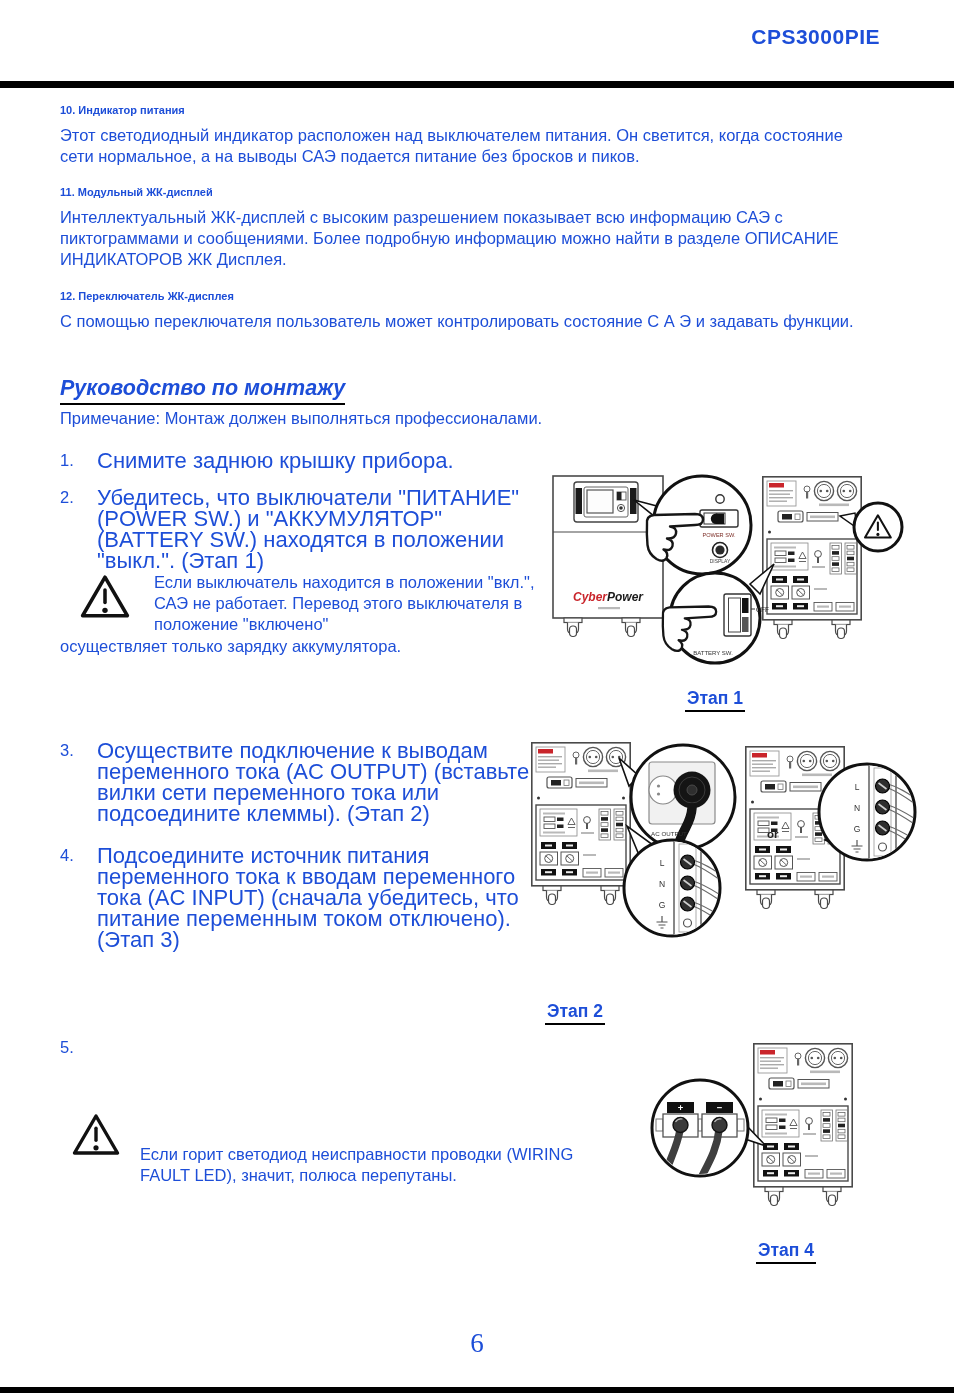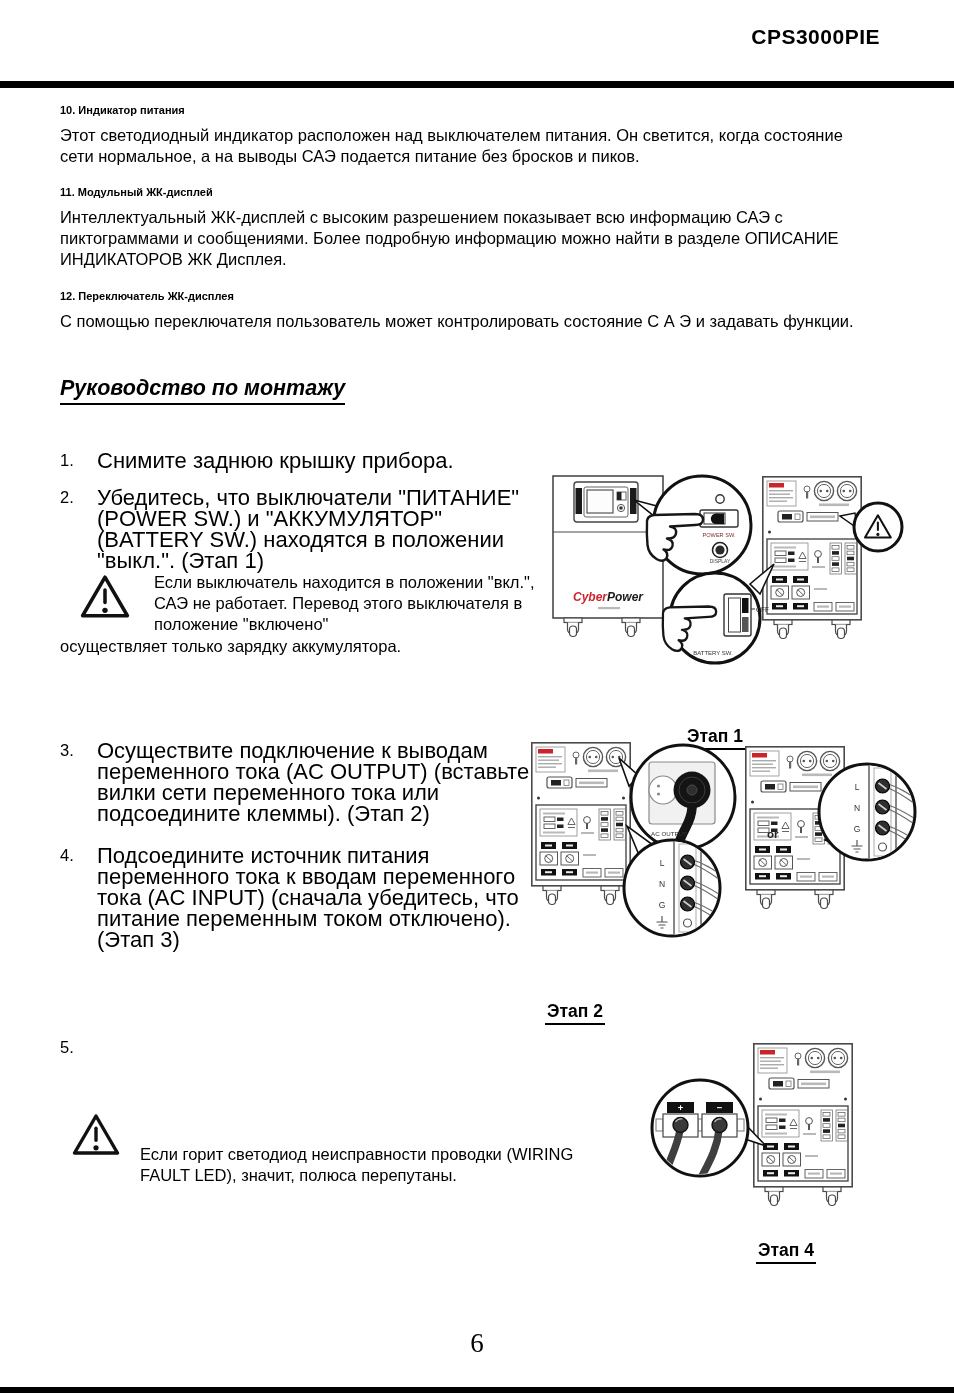--- a/index.html
+++ b/index.html
@@ -1,18 +1,18 @@
 <!DOCTYPE html>
 <html><head>
 <meta charset="utf-8">
 <style>
   html,body { margin:0; padding:0; background:#e8e8e8; }
   .page {
     position:relative; width:954px; height:1395px; margin:0 auto;
-    background:#ffffff; font-family:"Liberation Sans", sans-serif; color:#000000;
+    background:#ffffff; font-family:"Liberation Sans", sans-serif; color:#1d4ed8;
     overflow:hidden;
   }
   .page * { box-sizing:border-box; }
   .abs { position:absolute; }
   .rule { left:0; width:954px; height:7px; background:#000; }
   .header-title { top:25px; right:74px; font-size:21px; font-weight:bold; letter-spacing:0.5px; }
   .sec-h { left:60px; font-size:11px; font-weight:bold; }
   .sec-b { left:60px; width:812px; font-size:16.5px; line-height:21px; }
   .guide-title {
     left:60px; font-size:21.5px; font-weight:bold; font-style:italic;
@@ -198,20 +198,21 @@
   <div class="abs sec-h" style="top:104px;">10. Индикатор питания</div>
   <div class="abs sec-b" style="top:125px;">Этот светодиодный индикатор расположен над выключателем питания. Он светится, когда состояние сети нормальное, а на выводы САЭ подается питание без бросков и пиков.</div>
 
   <div class="abs sec-h" style="top:186px;">11. Модульный ЖК-дисплей</div>
   <div class="abs sec-b" style="top:207px;">Интеллектуальный ЖК-дисплей с высоким разрешением показывает всю информацию САЭ с пиктограммами и сообщениями. Более подробную информацию можно найти в разделе ОПИСАНИЕ ИНДИКАТОРОВ ЖК Дисплея.</div>
 
   <div class="abs sec-h" style="top:290px;">12. Переключатель ЖК-дисплея</div>
   <div class="abs sec-b" style="top:311px;">С помощью переключателя пользователь может контролировать состояние С А Э  и задавать функции.</div>
 
   <div class="abs guide-title" style="top:376px;">Руководство по монтажу</div>
+  <div class="abs note" style="top:409px;">Примечание: Монтаж должен выполняться профессионалами.</div>
 
   <div class="abs li-num" style="top:450px;">1.</div>
   <div class="abs li-text" style="top:450px; width:460px;">Снимите заднюю крышку прибора.</div>
 
   <div class="abs li-num" style="top:487px;">2.</div>
   <div class="abs li-text" style="top:487px; width:440px;">Убедитесь, что выключатели "ПИТАНИЕ" (POWER SW.) и "АККУМУЛЯТОР" (BATTERY SW.) находятся в положении "выкл.". (Этап 1)</div>
 
   <svg class="abs" style="left:80px; top:574px;" width="50" height="46" viewBox="0 0 48 44">
     <use href="#warn-tri"></use>
   </svg>
@@ -279,21 +280,21 @@
       <text x="165" y="197" font-size="6" text-anchor="middle" fill="#333">BATTERY SW.</text>
       <use href="#point-hand" transform="translate(114,139) scale(0.95)"></use>
     </g>
 
     <g>
       <circle cx="330" cy="69" r="24" fill="#fff" stroke="#111" stroke-width="3"></circle>
       <use href="#warn-tri" transform="translate(315.5,55.5) scale(0.6)"></use>
     </g>
   </svg>
 
-  <div class="abs step-caption" style="left:685px; top:726px;">Этап 1</div>
+  <div class="abs step-caption" style="left:685px; top:688px;">Этап 1</div>
 
   <div class="abs li-num" style="top:740px;">3.</div>
   <div class="abs li-text" style="top:740px; width:440px;">Осуществите подключение к выводам переменного тока (AC OUTPUT) (вставьте вилки сети переменного тока или подсоедините клеммы). (Этап 2)</div>
 
   <div class="abs li-num" style="top:845px;">4.</div>
   <div class="abs li-text" style="top:845px; width:445px;">Подсоедините источник питания переменного тока к вводам переменного тока (AC INPUT) (сначала убедитесь, что питание переменным током отключено). (Этап 3)</div>
 
   <svg class="abs" style="left:525px; top:740px;" width="400" height="200" viewBox="0 0 400 200">
     <use href="#rear-unit" transform="translate(6,2)"></use>
     <use href="#rear-unit" transform="translate(220,6)"></use>

